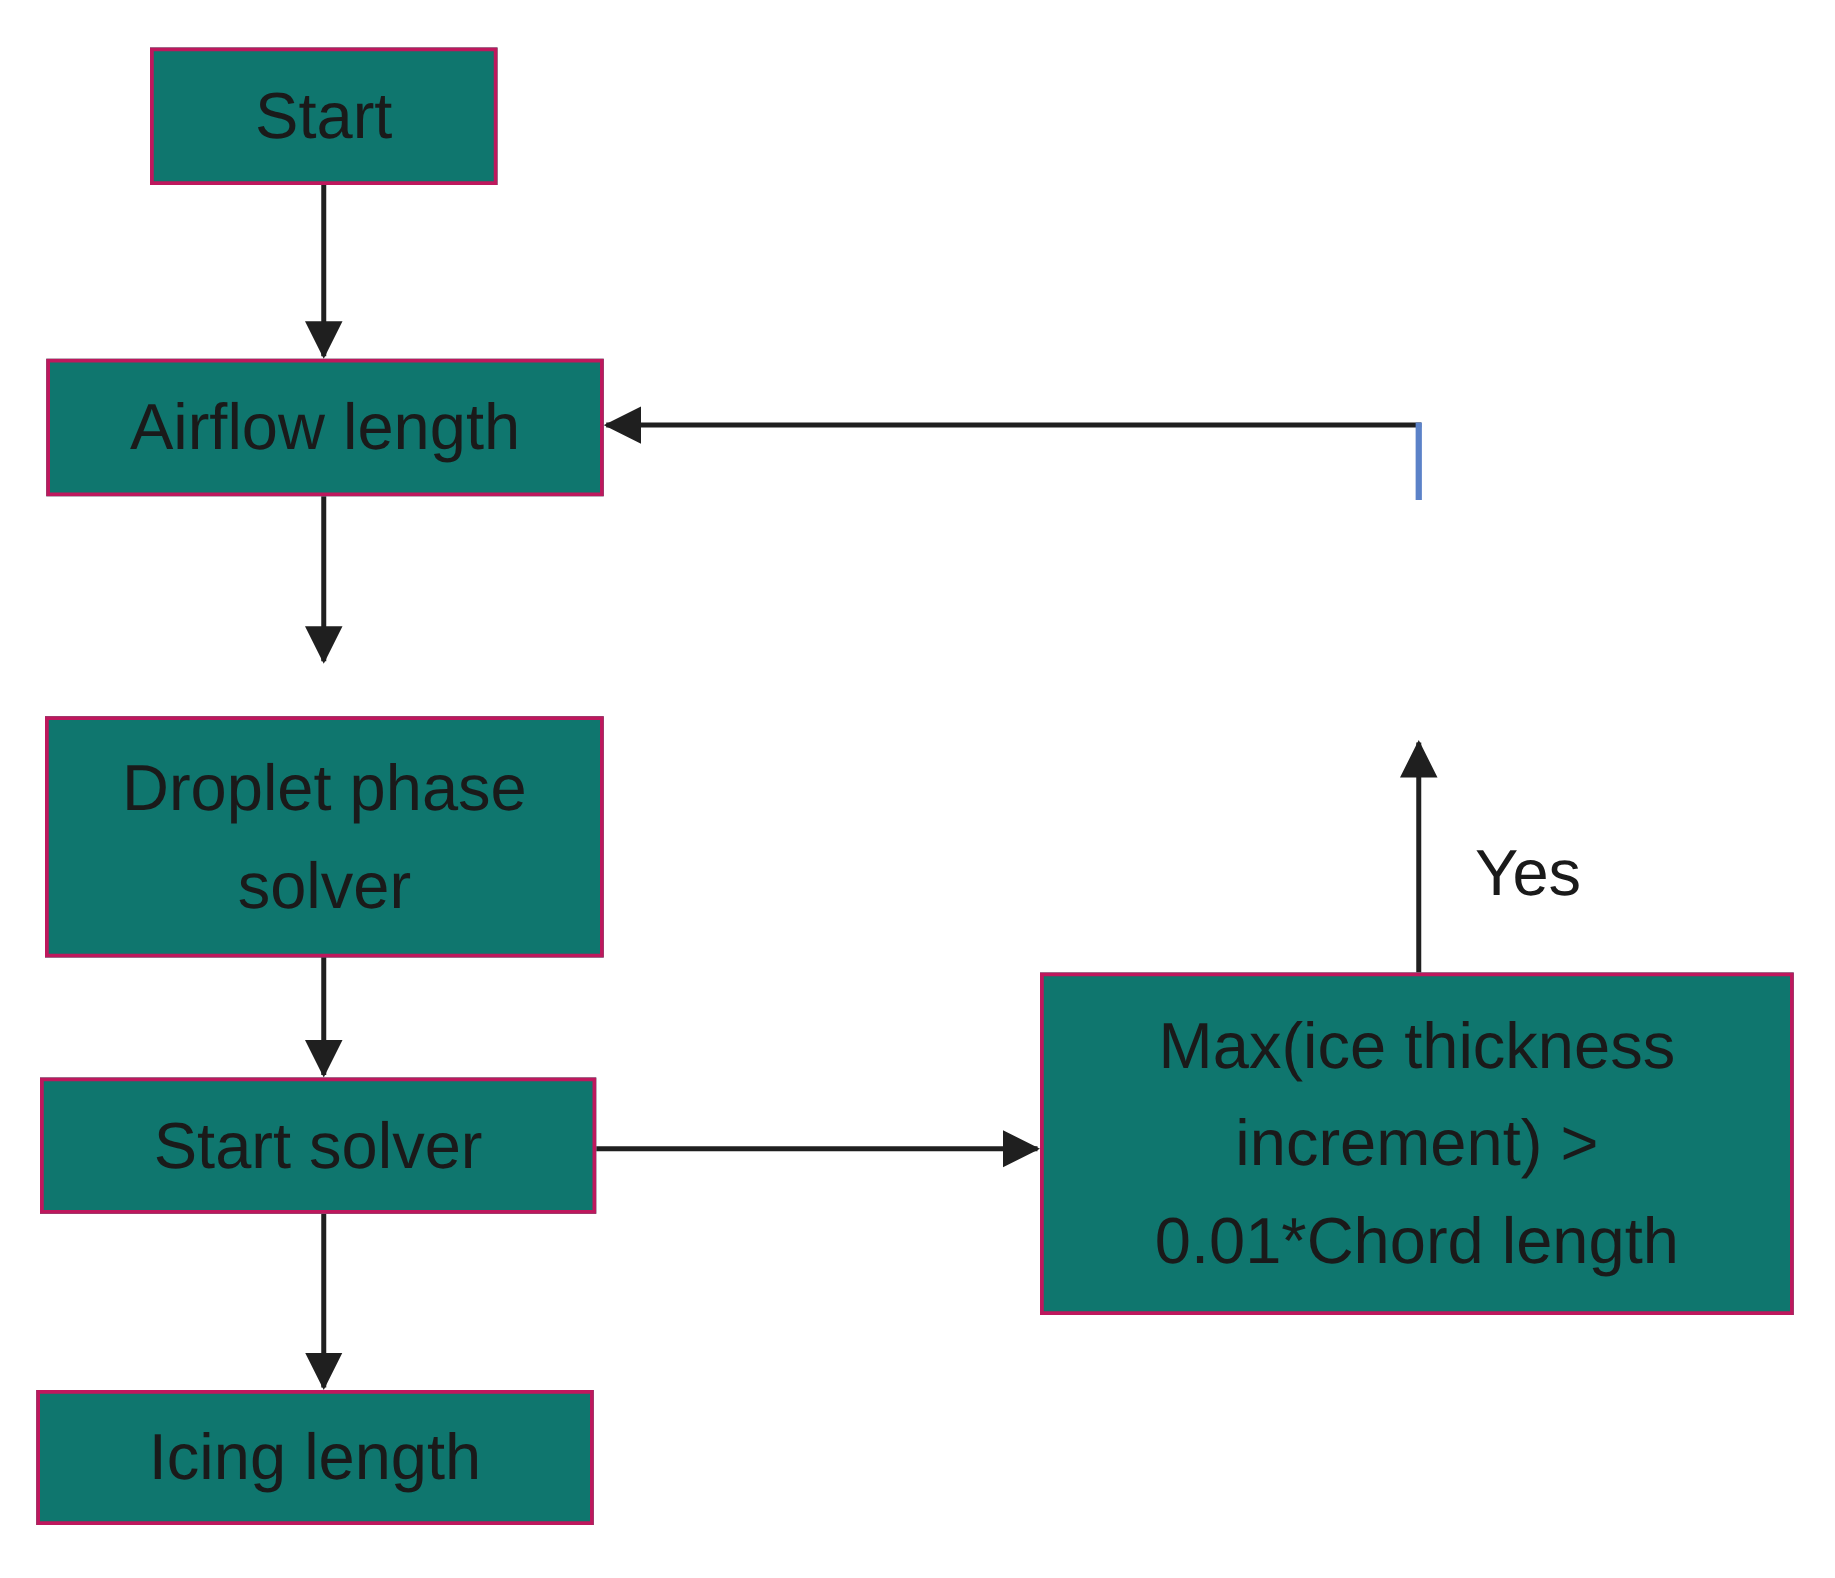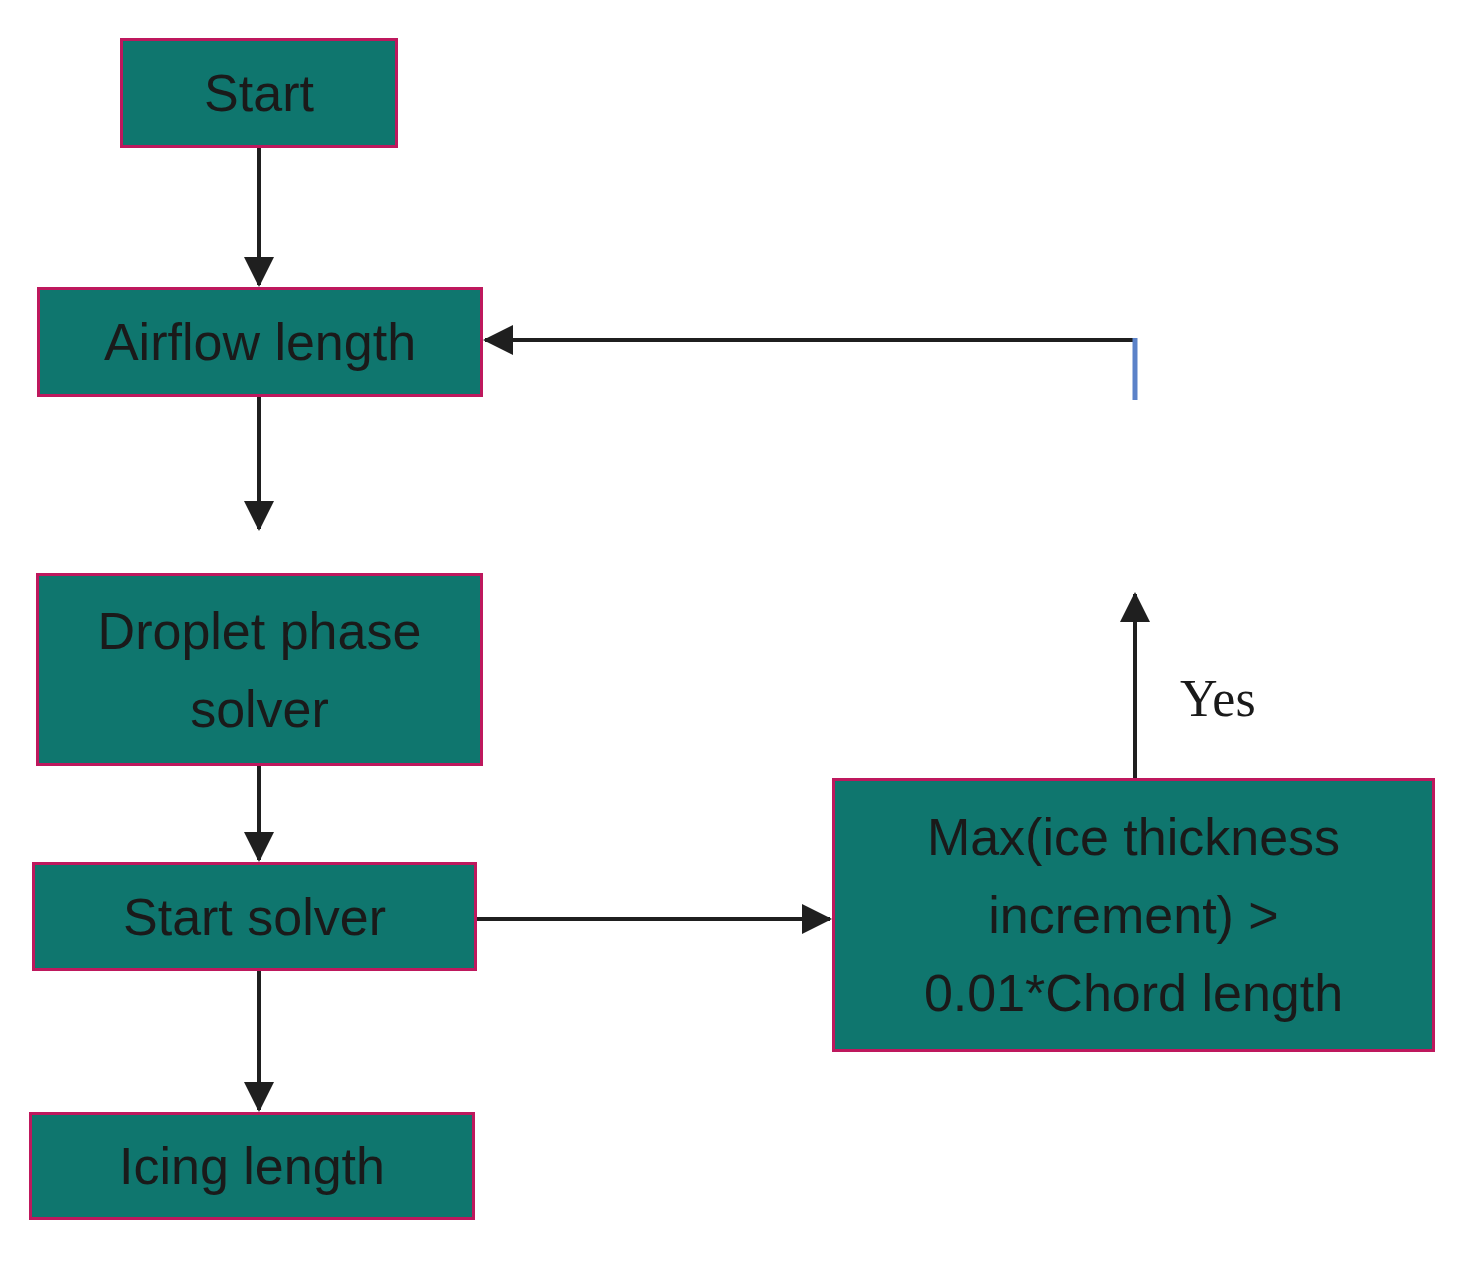--- a/index.html
+++ b/index.html
@@ -43,21 +43,21 @@
     position: absolute;
     z-index: 2;
   }
   #node-start        { left: 120px; top: 38px;   width: 278px; height: 110px; }
   #node-airflow      { left: 37px;  top: 287px;  width: 446px; height: 110px; }
   #node-droplet      { left: 36px;  top: 531px;  width: 447px; height: 193px; margin-top: 42px; }
   #node-icing-solver { left: 32px;  top: 862px;  width: 445px; height: 109px; }
   #node-icing-shape  { left: 29px;  top: 1112px; width: 446px; height: 108px; }
   #node-mesh         { left: 895px; top: 402px;  width: 463px; height: 190px; }
   #node-decision     { left: 832px; top: 778px;  width: 603px; height: 274px; }
-  #label-yes         { left: 1180px; top: 660px; font-family: Liberation Serif, serif; }
+  #label-yes         { left: 1180px; top: 660px; }
 </style>
 </head>
 <body>
 
 <div class="stage">
 
   <svg class="connector-layer" width="1468" height="1262" viewBox="0 0 1468 1262">
     <defs>
       <marker id="arrow" markerUnits="userSpaceOnUse" markerWidth="30" markerHeight="30" refX="28" refY="15" orient="auto">
         <path d="M0,0 L30,15 L0,30 Z" fill="#1f1f1f"></path>

